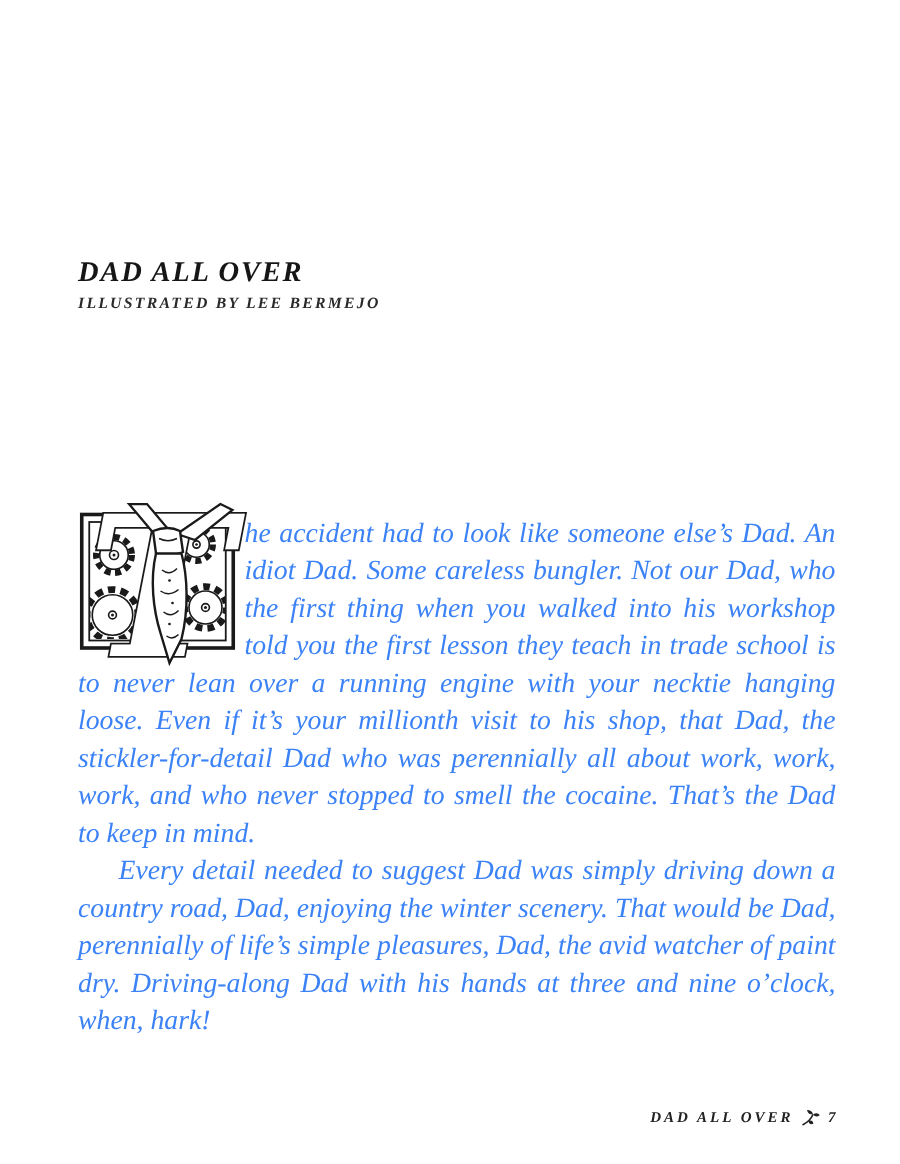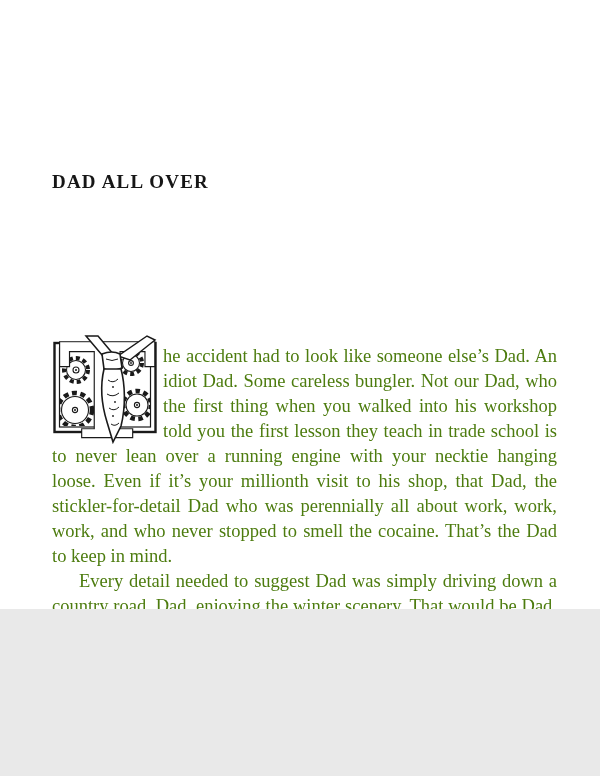--- a/index.html
+++ b/index.html
@@ -1,25 +1,26 @@
 <!DOCTYPE html>
 <html><head>
 <meta charset="utf-8">
 <style>
   html, body { margin: 0; padding: 0; background: #e9e9e9; }
   .page {
     position: relative;
     width: 600px;
-    height: 609px;
+    height: 776px;
     background: #ffffff;
     font-family: "Liberation Serif", serif;
     color: #1c1c1c;
     overflow: hidden;
     margin: 0 auto;
     box-shadow: 0 0 4px rgba(0,0,0,.25);
+    font-style: italic;
   }
   .chapter-head { position: absolute; left: 52px; top: 171px; }
   .title {
     margin: 0;
     font-family: "Liberation Serif", serif;
     font-size: 19px;
     font-weight: bold;
     letter-spacing: 1.2px;
     color: #161616;
   }
@@ -31,21 +32,21 @@
     color: #2a2a2a;
   }
   .body-copy {
     position: absolute;
     left: 52px;
     top: 344px;
     width: 505px;
     font-size: 18.5px;
     line-height: 25px;
     text-align: justify;
-    color: #4d7c0f;
+    color: #3b82f6;
   }
   .body-copy p { margin: 0; }
   .para.indented { text-indent: 27px; }
   .dropcap {
     float: left;
     width: 106px;
     height: 97px;
     margin: 0 5px 0 0;
   }
   .dropcap svg { display: block; margin-top: -8px; overflow: visible; }
@@ -64,20 +65,21 @@
   .fleuron { display: inline-flex; align-items: center; }
   .folio { letter-spacing: 0; }
 </style>
 </head>
 <body>
 
 <div class="page">
 
   <header class="chapter-head">
     <h1 class="title">DAD ALL OVER</h1>
+    <div class="credit">ILLUSTRATED BY LEE BERMEJO</div>
   </header>
 
   <main class="body-copy">
     <p class="para"><span class="dropcap">
           <svg width="108" height="115" viewBox="0 0 108 115" xmlns="http://www.w3.org/2000/svg">
         <defs>
           <clipPath id="dc-frame">
                 <rect x="8" y="13" width="90" height="77"></rect>
               </clipPath>
         </defs>

